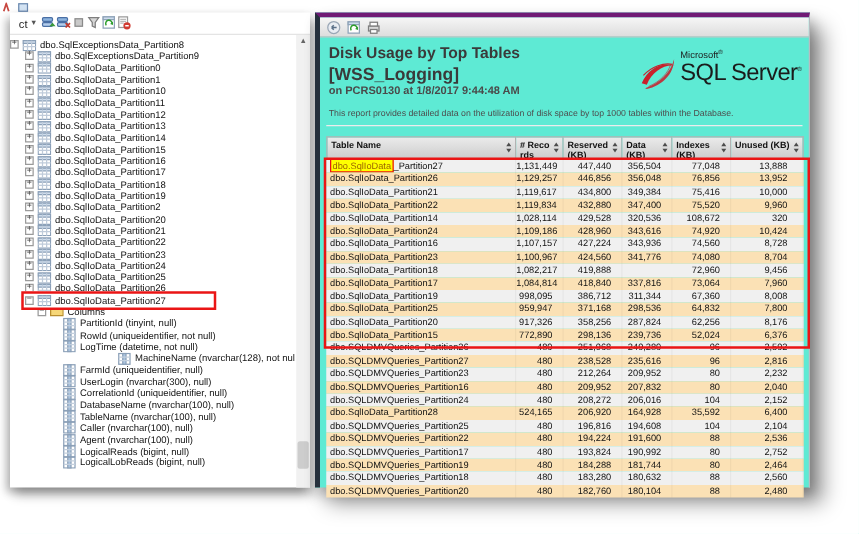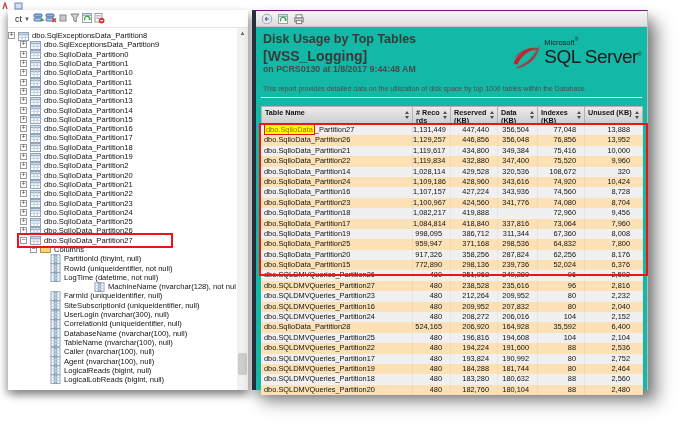--- a/index.html
+++ b/index.html
@@ -29,22 +29,22 @@
   .node-icon{flex:none;width:11px;height:10px;margin-right:3px;display:inline-flex;}
   .node-icon svg{width:11px;height:10px;}
   .tree-box{display:inline-flex;align-items:center;border:2px solid #ea1515;
             padding:0 38px 0 1px;margin-left:-3px;height:11px;background:#fff;z-index:3;}
   
   .vscroll{position:absolute;right:0;top:18px;bottom:0;width:11px;background:#f1f1f1;}
   .vs-up{height:11px;text-align:center;font-size:6px;line-height:11px;color:#666;background:#f1f1f1;}
   .vs-thumb{position:absolute;left:1px;right:1px;top:325px;height:22px;background:#cdcdcd;border-radius:2px;}
 
   
-  .right-card{position:absolute;left:252px;top:10px;width:396px;height:380px;background:#14b8a6;
-              box-sizing:border-box;border-left:4px solid #26303c;border-top:1px solid #701a75;
+  .right-card{position:absolute;left:252px;top:10px;width:396px;height:380px;background:#5eead4;
+              box-sizing:border-box;border-left:4px solid #26303c;border-top:4px solid #701a75;
               border-right:1px solid #b7bcc1;
               box-shadow:10px 12px 16px rgba(0,0,0,.40), 2px 6px 10px rgba(0,0,0,.25);}
   .rp-toolbar{height:15px;background:linear-gradient(#f6f6f6,#dddddd);border-bottom:1px solid #c6c6c6;
               display:flex;align-items:center;gap:4px;padding-left:5px;}
   .rp-title{position:absolute;left:7px;top:21px;font-weight:bold;color:#3a3a3a;font-size:12.5px;line-height:15px;}
   .rp-db{position:absolute;left:7px;top:37px;font-weight:bold;color:#3a3a3a;font-size:14px;}
   .rp-sub{position:absolute;left:7px;top:53px;font-weight:bold;color:#4a4a4a;font-size:8.8px;}
   .rp-desc{position:absolute;left:7px;top:74px;font-size:7px;color:#4d4d4d;}
   .rp-sep{position:absolute;left:5px;right:5px;top:86px;border-top:1px solid #ececec;}
 
@@ -515,33 +515,20 @@
         <div class="tree-row" style="padding-left: 32px;">
           <span style="display: inline-flex; align-items: center;">
             <span class="exp-spacer"></span>
             <span class="node-icon">
               <svg viewBox="0 0 11 10">
                 <rect x="1" y="0.8" width="9" height="8.6" fill="#fff" stroke="#8ba0b8"></rect>
                 <rect x="4.2" y="0.8" width="2.6" height="8.6" fill="#aac4e0" stroke="#8ba0b8"></rect>
                 <path d="M1 3.6 H10 M1 6.4 H10" stroke="#c3cfdd"></path>
               </svg>
             </span>
-            <span>SiteSubscriptionId (uniqueidentifier, null)</span>
-          </span>
-        </div>
-        <div class="tree-row" style="padding-left: 32px;">
-          <span style="display: inline-flex; align-items: center;">
-            <span class="exp-spacer"></span>
-            <span class="node-icon">
-              <svg viewBox="0 0 11 10">
-                <rect x="1" y="0.8" width="9" height="8.6" fill="#fff" stroke="#8ba0b8"></rect>
-                <rect x="4.2" y="0.8" width="2.6" height="8.6" fill="#aac4e0" stroke="#8ba0b8"></rect>
-                <path d="M1 3.6 H10 M1 6.4 H10" stroke="#c3cfdd"></path>
-              </svg>
-            </span>
             <span>UserLogin (nvarchar(300), null)</span>
           </span>
         </div>
         <div class="tree-row" style="padding-left: 32px;">
           <span style="display: inline-flex; align-items: center;">
             <span class="exp-spacer"></span>
             <span class="node-icon">
               <svg viewBox="0 0 11 10">
                 <rect x="1" y="0.8" width="9" height="8.6" fill="#fff" stroke="#8ba0b8"></rect>
                 <rect x="4.2" y="0.8" width="2.6" height="8.6" fill="#aac4e0" stroke="#8ba0b8"></rect>

